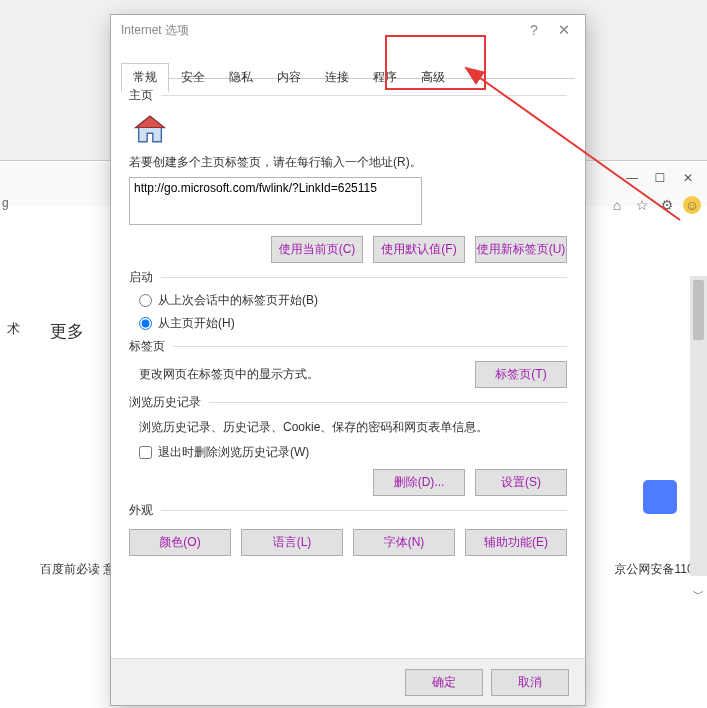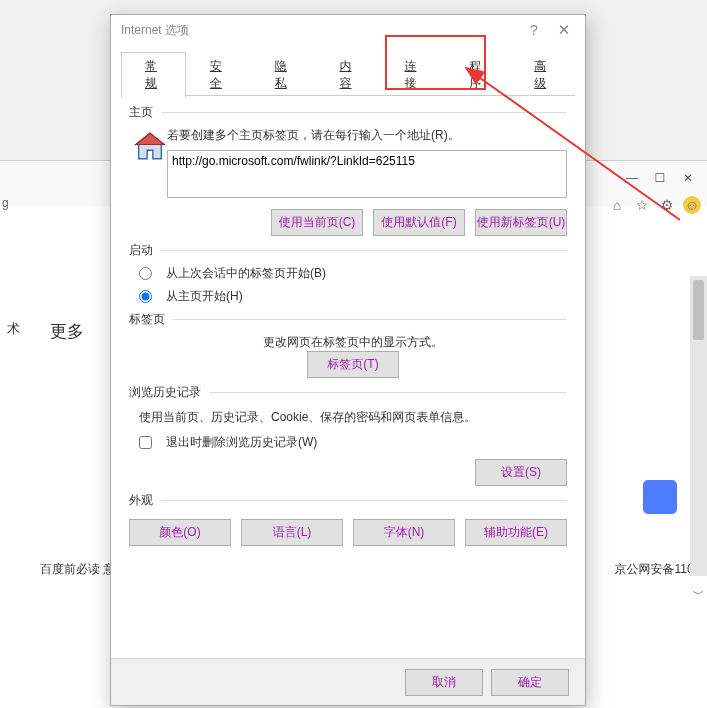--- a/index.html
+++ b/index.html
@@ -75,42 +75,41 @@
 .titlebar .help { width:30px; text-align:center; color:#888; font-size:14px;}
 .titlebar .close { width:30px; text-align:center; color:#888; font-size:15px;}
 
 .tabs-area { padding: 4px 10px 0 10px; }
 .tabs {
   display: flex;
   border-bottom: 1px solid #ccc;
   position: relative;
 }
 .tab {
-  padding: 5px 23px;
+  padding: 5px 11px;
   border: 1px solid transparent;
   border-bottom: none;
   color: #333;
   cursor: default;
   position: relative;
-  top: 3px;
-  text-decoration: underline;
+  top: 14px;
 }
 .tab.active {
   border-color: #ccc;
   background: #fff;
   border-bottom: 1px solid #fff;
 }
 
 .content { padding: 8px 18px 10px 18px; }
 .group-line { position:relative; display:flex; align-items:center; margin-bottom:6px;}
 .group-line .lbl { color:#333; white-space:nowrap; padding-right:6px;}
 .group-line .hr { flex:1; border-top:1px solid #ddd; height:0;}
 .group-line.simple .hr { margin-left:2px;}
 
-.home-row { display:flex; gap:0; align-items:flex-start; margin-bottom:6px;}
+.home-row { display:flex; gap:8px; align-items:flex-start; margin-bottom:6px;flex-direction:column;}
 .home-icon { width:34px; height:34px; flex:none; margin-top:2px; margin-left:4px;}
 .home-right { flex:1; }
 .home-desc { color:#333; margin-bottom:6px;}
 textarea.home-url {
   width: 100%;
   height: 48px;
   resize: none;
   font-family: Arial, sans-serif;
   font-size: 12px;
   padding: 3px 4px;
@@ -124,24 +123,24 @@
   font-size: 12px;
   padding: 4px 0;
   min-width: 92px;
   border: 1px solid #adadad;
   background: #e1e1e1;
   color:#a21caf;
   cursor: default;
 }
 button.win.disabled { color:#a0a0a0; }
 
-.radio-row, .check-row { display:flex; align-items:center; gap:14px; margin:6px 0 6px 10px; color:#333;}
+.radio-row, .check-row { display:flex; align-items:center; gap:6px; margin:6px 0 6px 10px; color:#333;}
 .radio-row input, .check-row input { margin:0;}
 
-.sub-row { display:flex; align-items:center; justify-content:space-between; margin:6px 0 6px 10px;flex-direction:column;}
+.sub-row { display:flex; align-items:center; justify-content:space-between; margin:6px 0 6px 10px;}
 .sub-text { color:#333; }
 
 .hist-desc { margin:8px 0 8px 10px; color:#333;}
 
 .four-row { display:flex; gap:10px; margin-top:10px;}
 .four-row button.win { min-width: 0; flex:1; }
 
 .footer {
   position: absolute;
   left: 0; right: 0; bottom: 0;
@@ -259,44 +258,45 @@
     </div>
     <div class="sub-row">
       <span class="sub-text">更改网页在标签页中的显示方式。</span>
       <button class="win">标签页(T)</button>
     </div>
 
     <div class="group-line simple">
       <span class="lbl">浏览历史记录</span>
       <span class="hr"></span>
     </div>
-    <div class="hist-desc">使用当前页、历史记录、Cookie、保存的密码和网页表单信息。</div>
+    <div class="hist-desc">浏览历史记录、历史记录、Cookie、保存的密码和网页表单信息。</div>
     <label class="check-row">
       <input type="checkbox" style="">
       <span>退出时删除浏览历史记录(W)</span>
     </label>
     <div class="btn-row">
+      <button class="win">删除(D)...</button>
       <button class="win">设置(S)</button>
     </div>
 
     <div class="group-line simple">
       <span class="lbl">外观</span>
       <span class="hr"></span>
     </div>
     <div class="four-row">
       <button class="win">颜色(O)</button>
       <button class="win">语言(L)</button>
       <button class="win">字体(N)</button>
       <button class="win">辅助功能(E)</button>
     </div>
   </div>
 
   <div class="footer">
+    <button class="win">确定</button>
     <button class="win">取消</button>
-    <button class="win">确定</button>
   </div>
 </div>
 
 <div class="red-box"></div>
 <svg class="arrow-svg" width="707" height="708">
   <defs>
     <marker id="arrowhead" markerWidth="10" markerHeight="8" refX="9" refY="4" orient="auto">
       <polygon points="0 0, 10 4, 0 8" fill="#e53935"></polygon>
     </marker>
   </defs>

